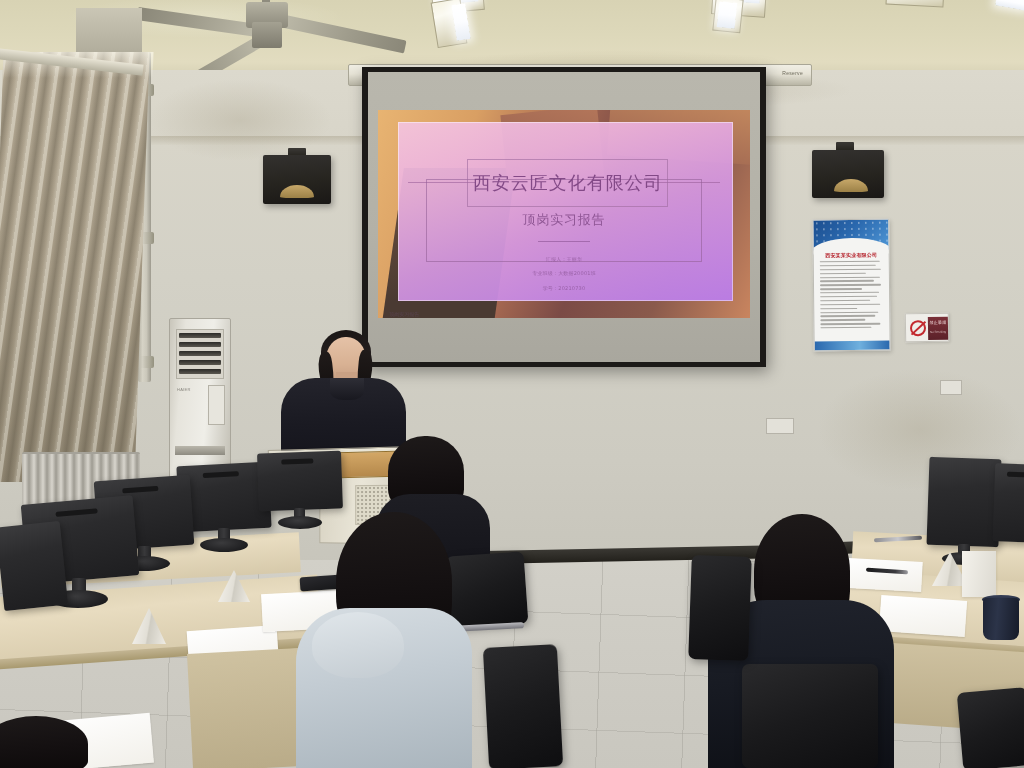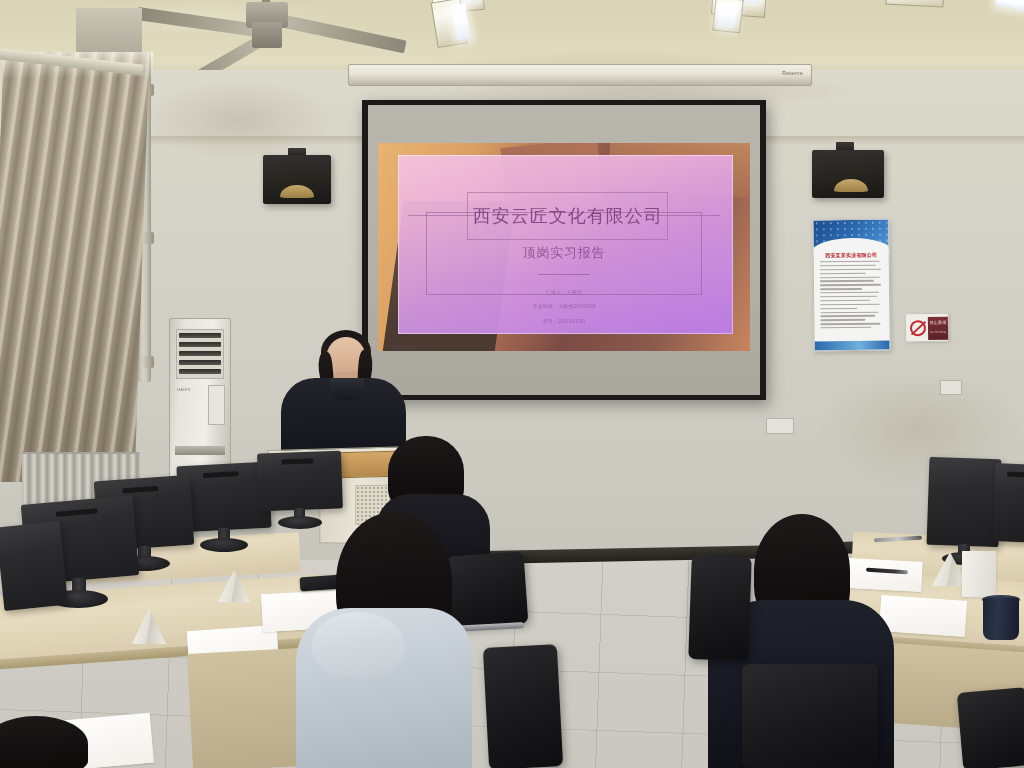--- a/index.html
+++ b/index.html
@@ -115,21 +115,21 @@
     border: 1px solid #a9a696;
     border-radius: 2px;
   }
   .housing-label {
     position: absolute; right: 8px; top: 5px;
     font-size: 5px; color: #6a6758; letter-spacing: .3px;
   }
 
   
   .screen-outer {
-    position: absolute; left: 362px; top: 100px; width: 404px; height: 300px;
+    position: absolute; left: 362px; top: 67px; width: 404px; height: 300px;
     background: #1c1a18;
     box-shadow: 3px 5px 14px rgba(0,0,0,.35);
   }
   .screen-inner {
     position: absolute; left: 6px; top: 5px; right: 6px; bottom: 5px;
     background: linear-gradient(180deg, #b9b7ad 0%, #b3b1a7 55%, #a9a79e 100%);
   }
   
   .slide {
     position: absolute; left: 10px; top: 38px; width: 372px; height: 208px;

